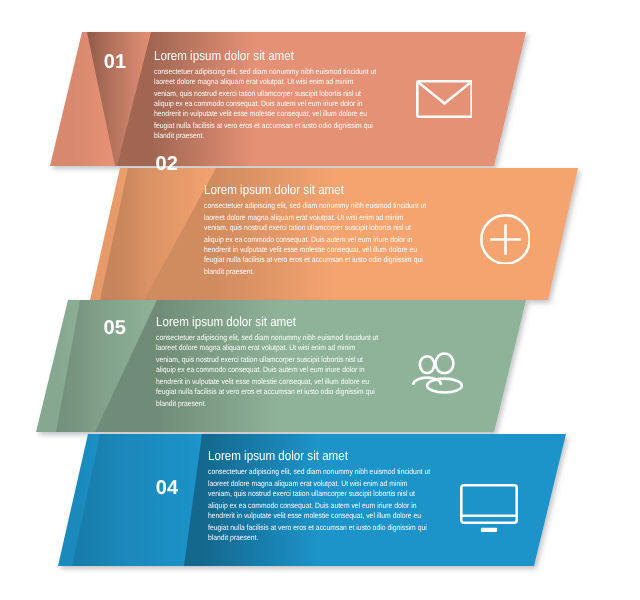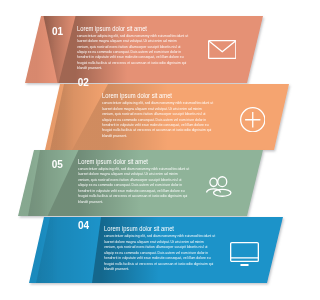--- a/index.html
+++ b/index.html
@@ -138,21 +138,21 @@
 <div class="ttl" style="left:78.4px;top:158.9px">Lorem ipsum dolor sit amet</div>
 <div class="bdy" style="left:78.4px;top:165.9px">consectetuer adipiscing elit, sed diam nonummy nibh euismod tincidunt ut laoreet dolore magna aliquam erat volutpat. Ut wisi enim ad minim veniam, quis nostrud exerci tation ullamcorper suscipit lobortis nisl ut aliquip ex ea commodo consequat. Duis autem vel eum iriure dolor in hendrerit in vulputate velit esse molestie consequat, vel illum dolore eu feugiat nulla facilisis at vero eros et accumsan et iusto odio dignissim qui blandit praesent.</div>
 <svg class="ic" style="left:206.0px;top:176.0px;width:29.0px;height:21.0px" viewBox="0 0 29.0 21.0">
         <ellipse cx="7.54" cy="6.3" rx="3.625" ry="4.2" fill="none" stroke="#fff" stroke-width="1.3"></ellipse>
         <path d="M0.58,16.38 a6.96,3.5700000000000003 0 0 1 13.92,0" fill="none" stroke="#fff" stroke-width="1.3"></path>
         <ellipse cx="16.240000000000002" cy="5.67" rx="4.495" ry="4.935" fill="none" stroke="#fff" stroke-width="1.3"></ellipse>
         <ellipse cx="16.240000000000002" cy="16.8" rx="8.7" ry="3.4650000000000003" fill="none" stroke="#fff" stroke-width="1.3"></ellipse>
       </svg>
 </div>
 <div class="row">
-<div class="num" style="left:77.9px;top:221px">04</div>
+<div class="num" style="left:77.9px;top:240px">04</div>
 <div class="ttl" style="left:104.0px;top:226.4px">Lorem ipsum dolor sit amet</div>
 <div class="bdy" style="left:104.0px;top:233.4px">consectetuer adipiscing elit, sed diam nonummy nibh euismod tincidunt ut laoreet dolore magna aliquam erat volutpat. Ut wisi enim ad minim veniam, quis nostrud exerci tation ullamcorper suscipit lobortis nisl ut aliquip ex ea commodo consequat. Duis autem vel eum iriure dolor in hendrerit in vulputate velit esse molestie consequat, vel illum dolore eu feugiat nulla facilisis at vero eros et accumsan et iusto odio dignissim qui blandit praesent.</div>
 <svg class="ic" style="left:230.0px;top:241.5px;width:29.0px;height:25.0px" viewBox="0 0 29.0 25.0">
         <rect x="0.65" y="0.65" width="27.7" height="18.7" rx="1.2" fill="none" stroke="#fff" stroke-width="1.3"></rect>
         <path d="M0.65,15.875 L28.35,15.875" stroke="#fff" stroke-width="1.3"></path>
         <rect x="10.44" y="21.875" width="8.120000000000001" height="2.125" rx="0.5" fill="#fff"></rect>
       </svg>
 </div>
 </div>
 

